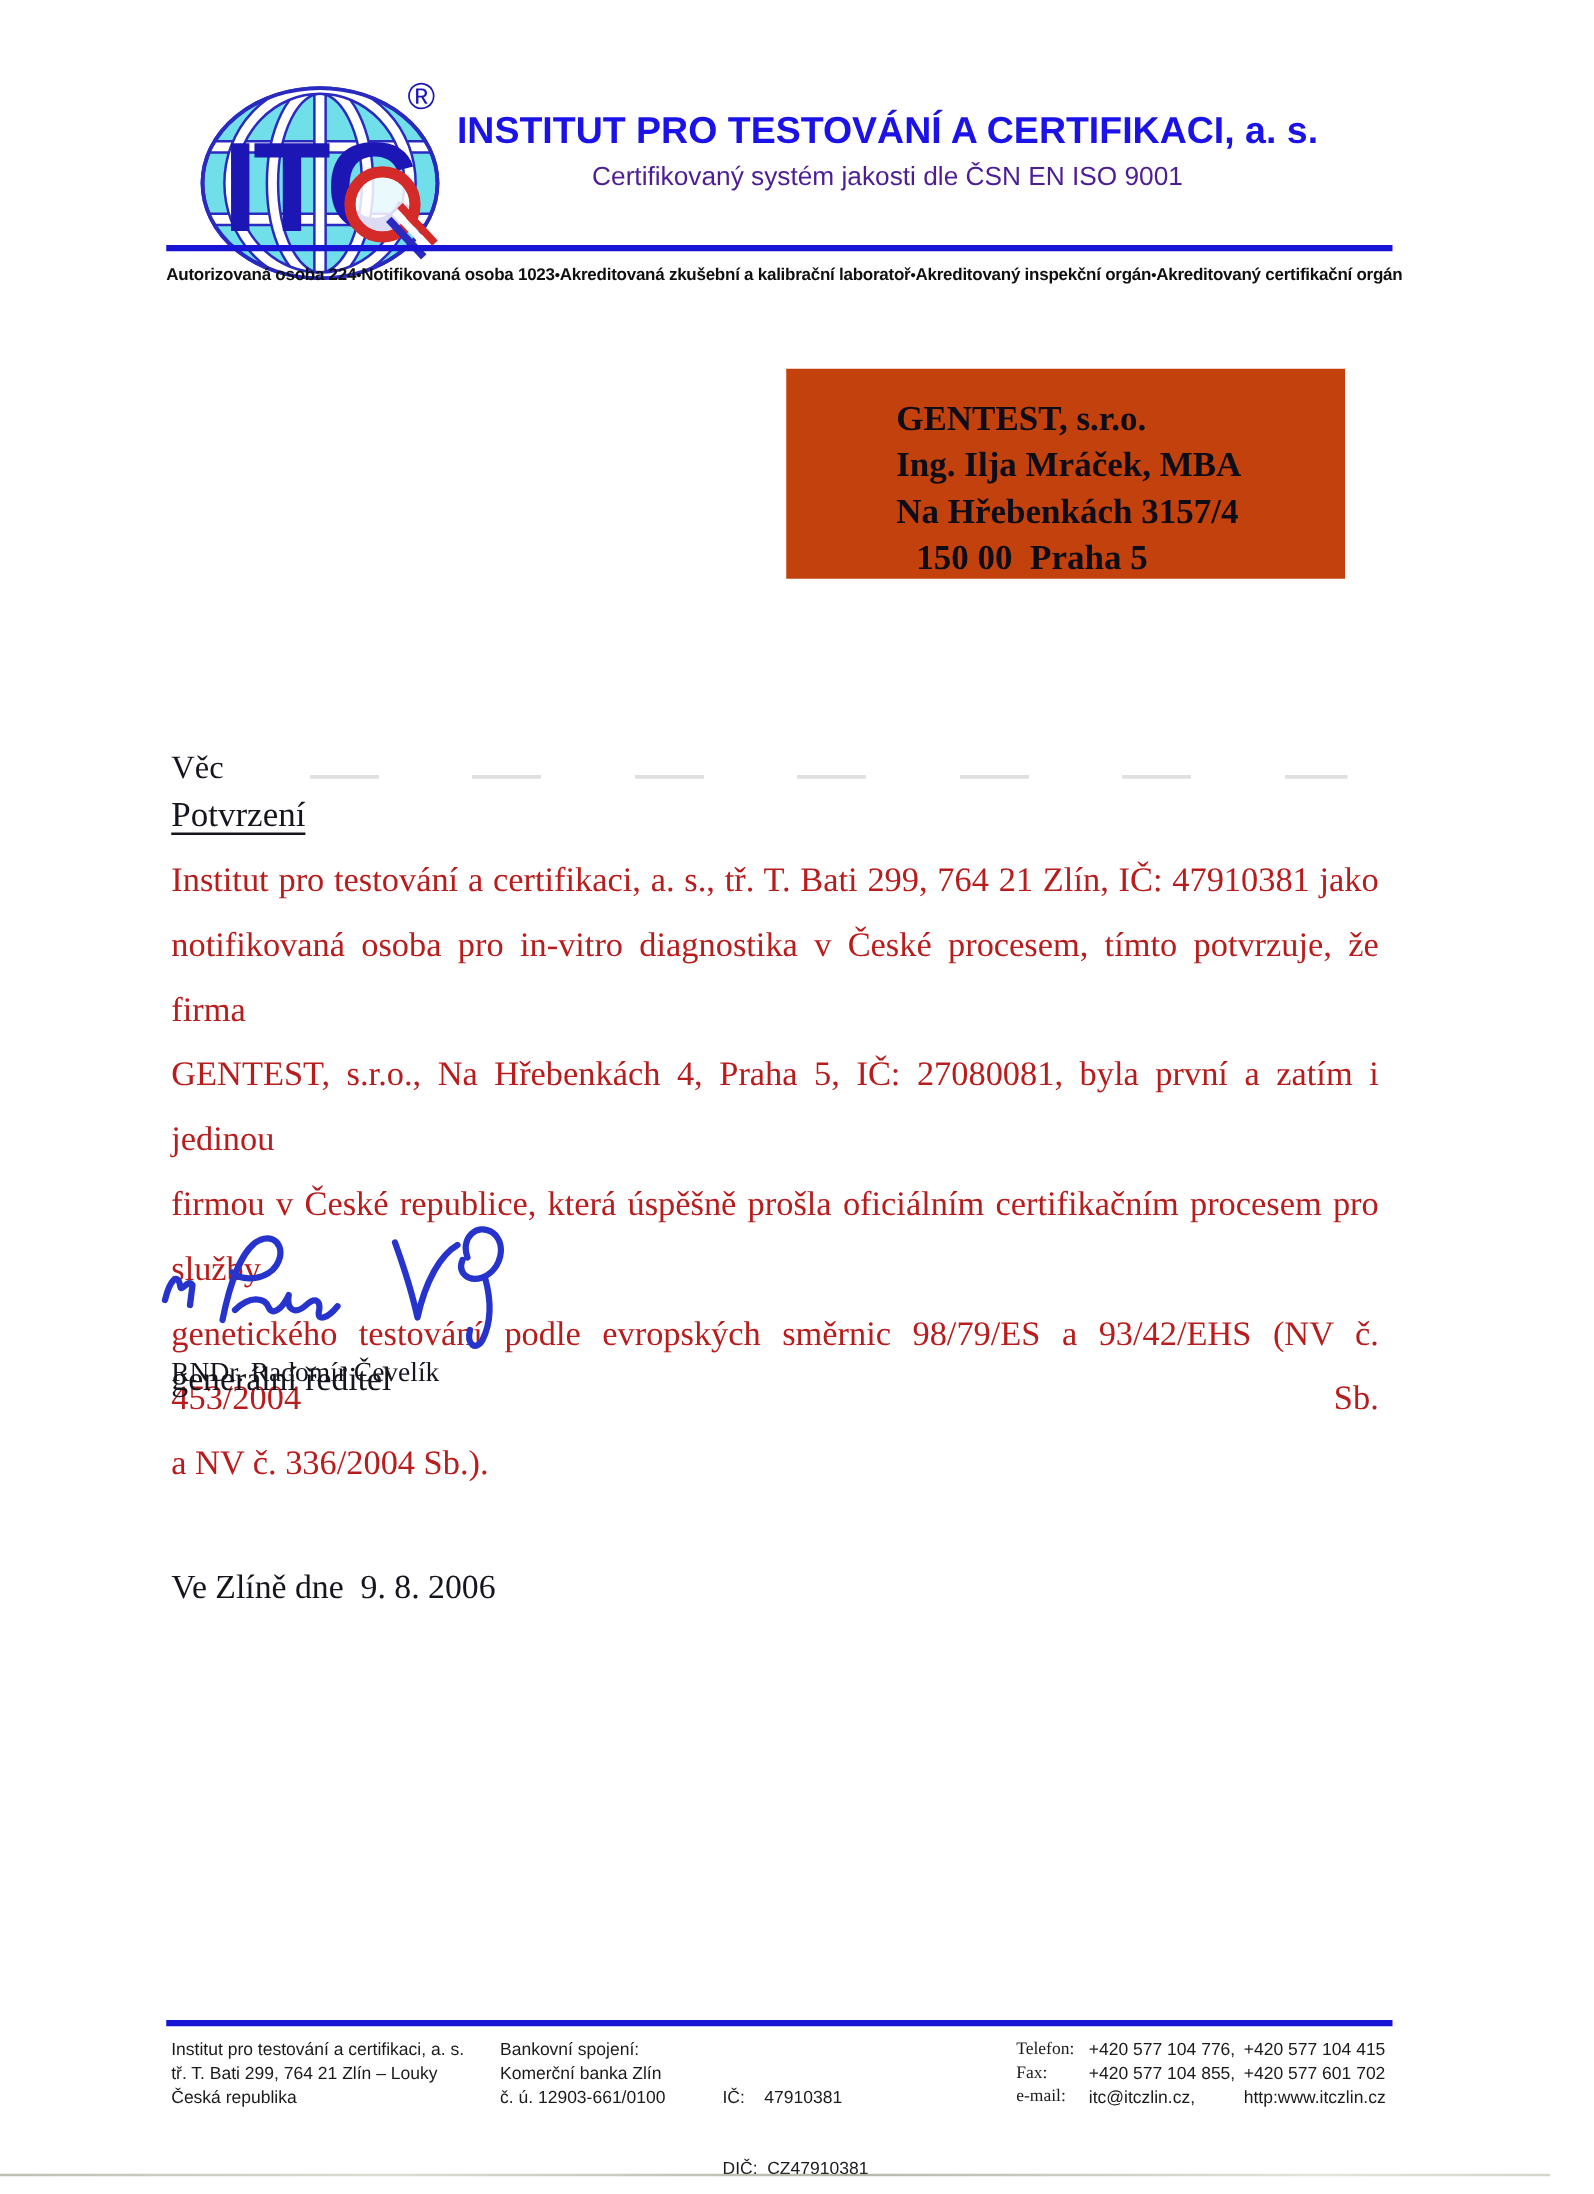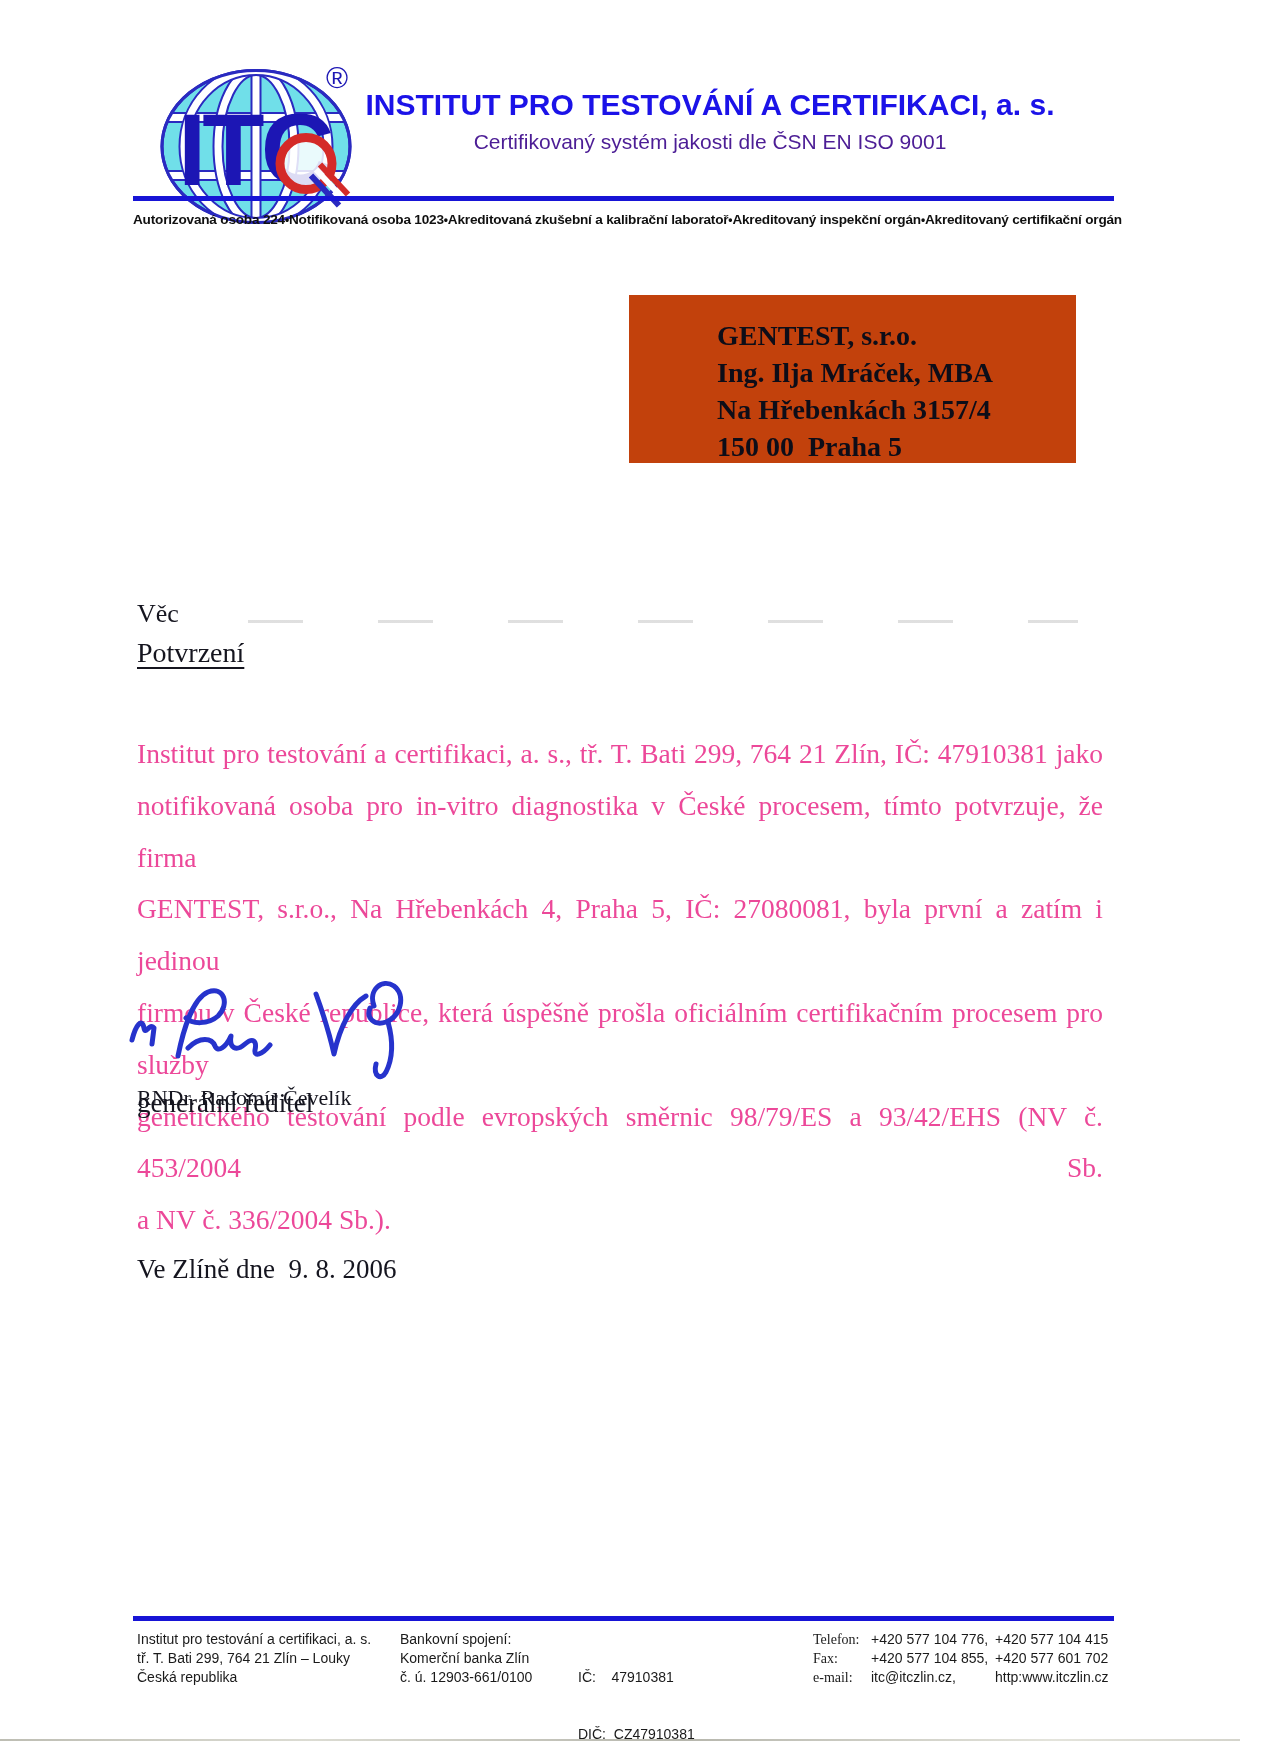--- a/index.html
+++ b/index.html
@@ -33,21 +33,21 @@
   
   .recipient{
     position:absolute;left:629px;top:295px;width:447px;height:168px;
     background:#c2410c;
   }
   .recipient-inner{
     margin:22px 0 0 88px;
     font-family:"Liberation Serif", serif;
     font-weight:bold;font-size:28px;line-height:37px;color:#0d0d18;
   }
-  .pre{white-space:pre;}
+  .pre{white-space:pre;margin-left:16px;}
   
   .smudge{
     position:absolute;left:248px;top:620px;width:830px;height:3px;
     background:repeating-linear-gradient(to right,#b9b9b9 0 55px,transparent 55px 130px);
     opacity:.45;
   }
   .bottom-line{
     position:absolute;left:0;top:1739px;width:1240px;height:2px;
     background:linear-gradient(to right,#9a9a8a,#c9c9bb 25%,#8f8f80 55%,#d5d5c8 85%,#bdbdb0);
     opacity:.65;
@@ -57,22 +57,22 @@
     position:absolute;left:137px;top:599px;
     font-family:"Liberation Serif", serif;font-size:26px;color:#15151f;
   }
   .subject-value{
     position:absolute;left:137px;top:637px;
     font-family:"Liberation Serif", serif;font-size:28px;color:#15151f;
     text-decoration:underline;text-underline-offset:5px;
   }
   
   .body-text{
-    position:absolute;left:137px;top:728px;width:966px;
-    font-family:"Liberation Serif", serif;font-size:27.5px;color:#ec4899;
+    position:absolute;left:137px;top:678px;width:966px;
+    font-family:"Liberation Serif", serif;font-size:27.5px;color:#b91c1c;
   }
   .body-line{line-height:51.8px;text-align:justify;text-align-last:justify;}
   .body-line.last{text-align-last:left;}
   
   .signature-svg{position:absolute;left:118px;top:960px;width:340px;height:128px;}
   .sig-name{
     position:absolute;left:137px;top:1085px;
     font-family:"Liberation Serif", serif;font-size:22px;color:#15151f;
   }
   .sig-role{

